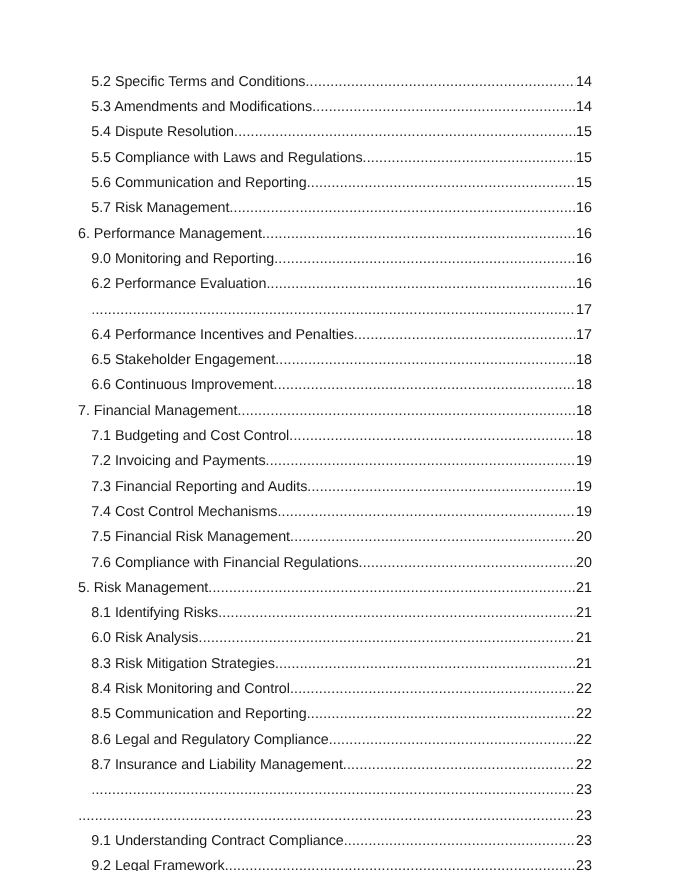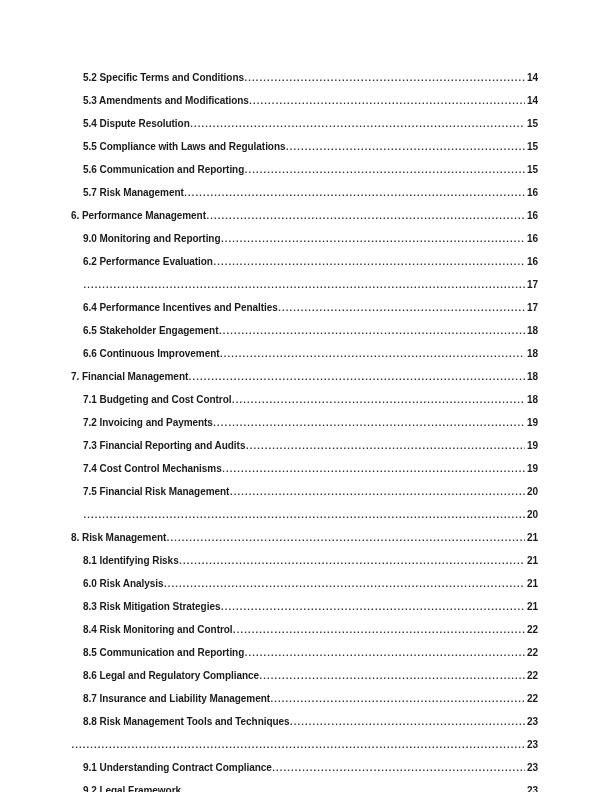--- a/index.html
+++ b/index.html
@@ -24,24 +24,24 @@
     background: #ffffff;
   }
   .toc {
     position: absolute;
     left: 71px;
     top: 66px;
     width: 467px;
   }
   .toc-entry {
     display: flex;
-    align-items: center;
+    align-items: flex-start;
     height: 23px;
-    font-size: 10px;
-    font-weight: bold;
+    font-size: 13px;
+    font-weight: normal;
     letter-spacing: -0.05px;
     white-space: nowrap;
   }
   .toc-entry.level-2 {
     padding-left: 12px;
   }
   .entry-title {
     flex: 0 0 auto;
   }
   .leader {
@@ -165,25 +165,26 @@
         <span class="entry-title">7.4 Cost Control Mechanisms</span>
         <span class="leader"></span>
         <span class="entry-page">19</span>
       </div>
       <div class="toc-entry level-2">
         <span class="entry-title">7.5 Financial Risk Management</span>
         <span class="leader"></span>
         <span class="entry-page">20</span>
       </div>
       <div class="toc-entry level-2">
+        <span class="entry-title">7.6 Compliance with Financial Regulations</span>
         <span class="leader"></span>
         <span class="entry-page">20</span>
       </div>
       <div class="toc-entry level-1">
-        <span class="entry-title">8. Risk Management</span>
+        <span class="entry-title">5. Risk Management</span>
         <span class="leader"></span>
         <span class="entry-page">21</span>
       </div>
       <div class="toc-entry level-2">
         <span class="entry-title">8.1 Identifying Risks</span>
         <span class="leader"></span>
         <span class="entry-page">21</span>
       </div>
       <div class="toc-entry level-2">
         <span class="entry-title">6.0 Risk Analysis</span>
@@ -209,21 +210,20 @@
         <span class="entry-title">8.6 Legal and Regulatory Compliance</span>
         <span class="leader"></span>
         <span class="entry-page">22</span>
       </div>
       <div class="toc-entry level-2">
         <span class="entry-title">8.7 Insurance and Liability Management</span>
         <span class="leader"></span>
         <span class="entry-page">22</span>
       </div>
       <div class="toc-entry level-2">
-        <span class="entry-title">8.8 Risk Management Tools and Techniques</span>
         <span class="leader"></span>
         <span class="entry-page">23</span>
       </div>
       <div class="toc-entry level-1">
         <span class="leader"></span>
         <span class="entry-page">23</span>
       </div>
       <div class="toc-entry level-2">
         <span class="entry-title">9.1 Understanding Contract Compliance</span>
         <span class="leader"></span>

